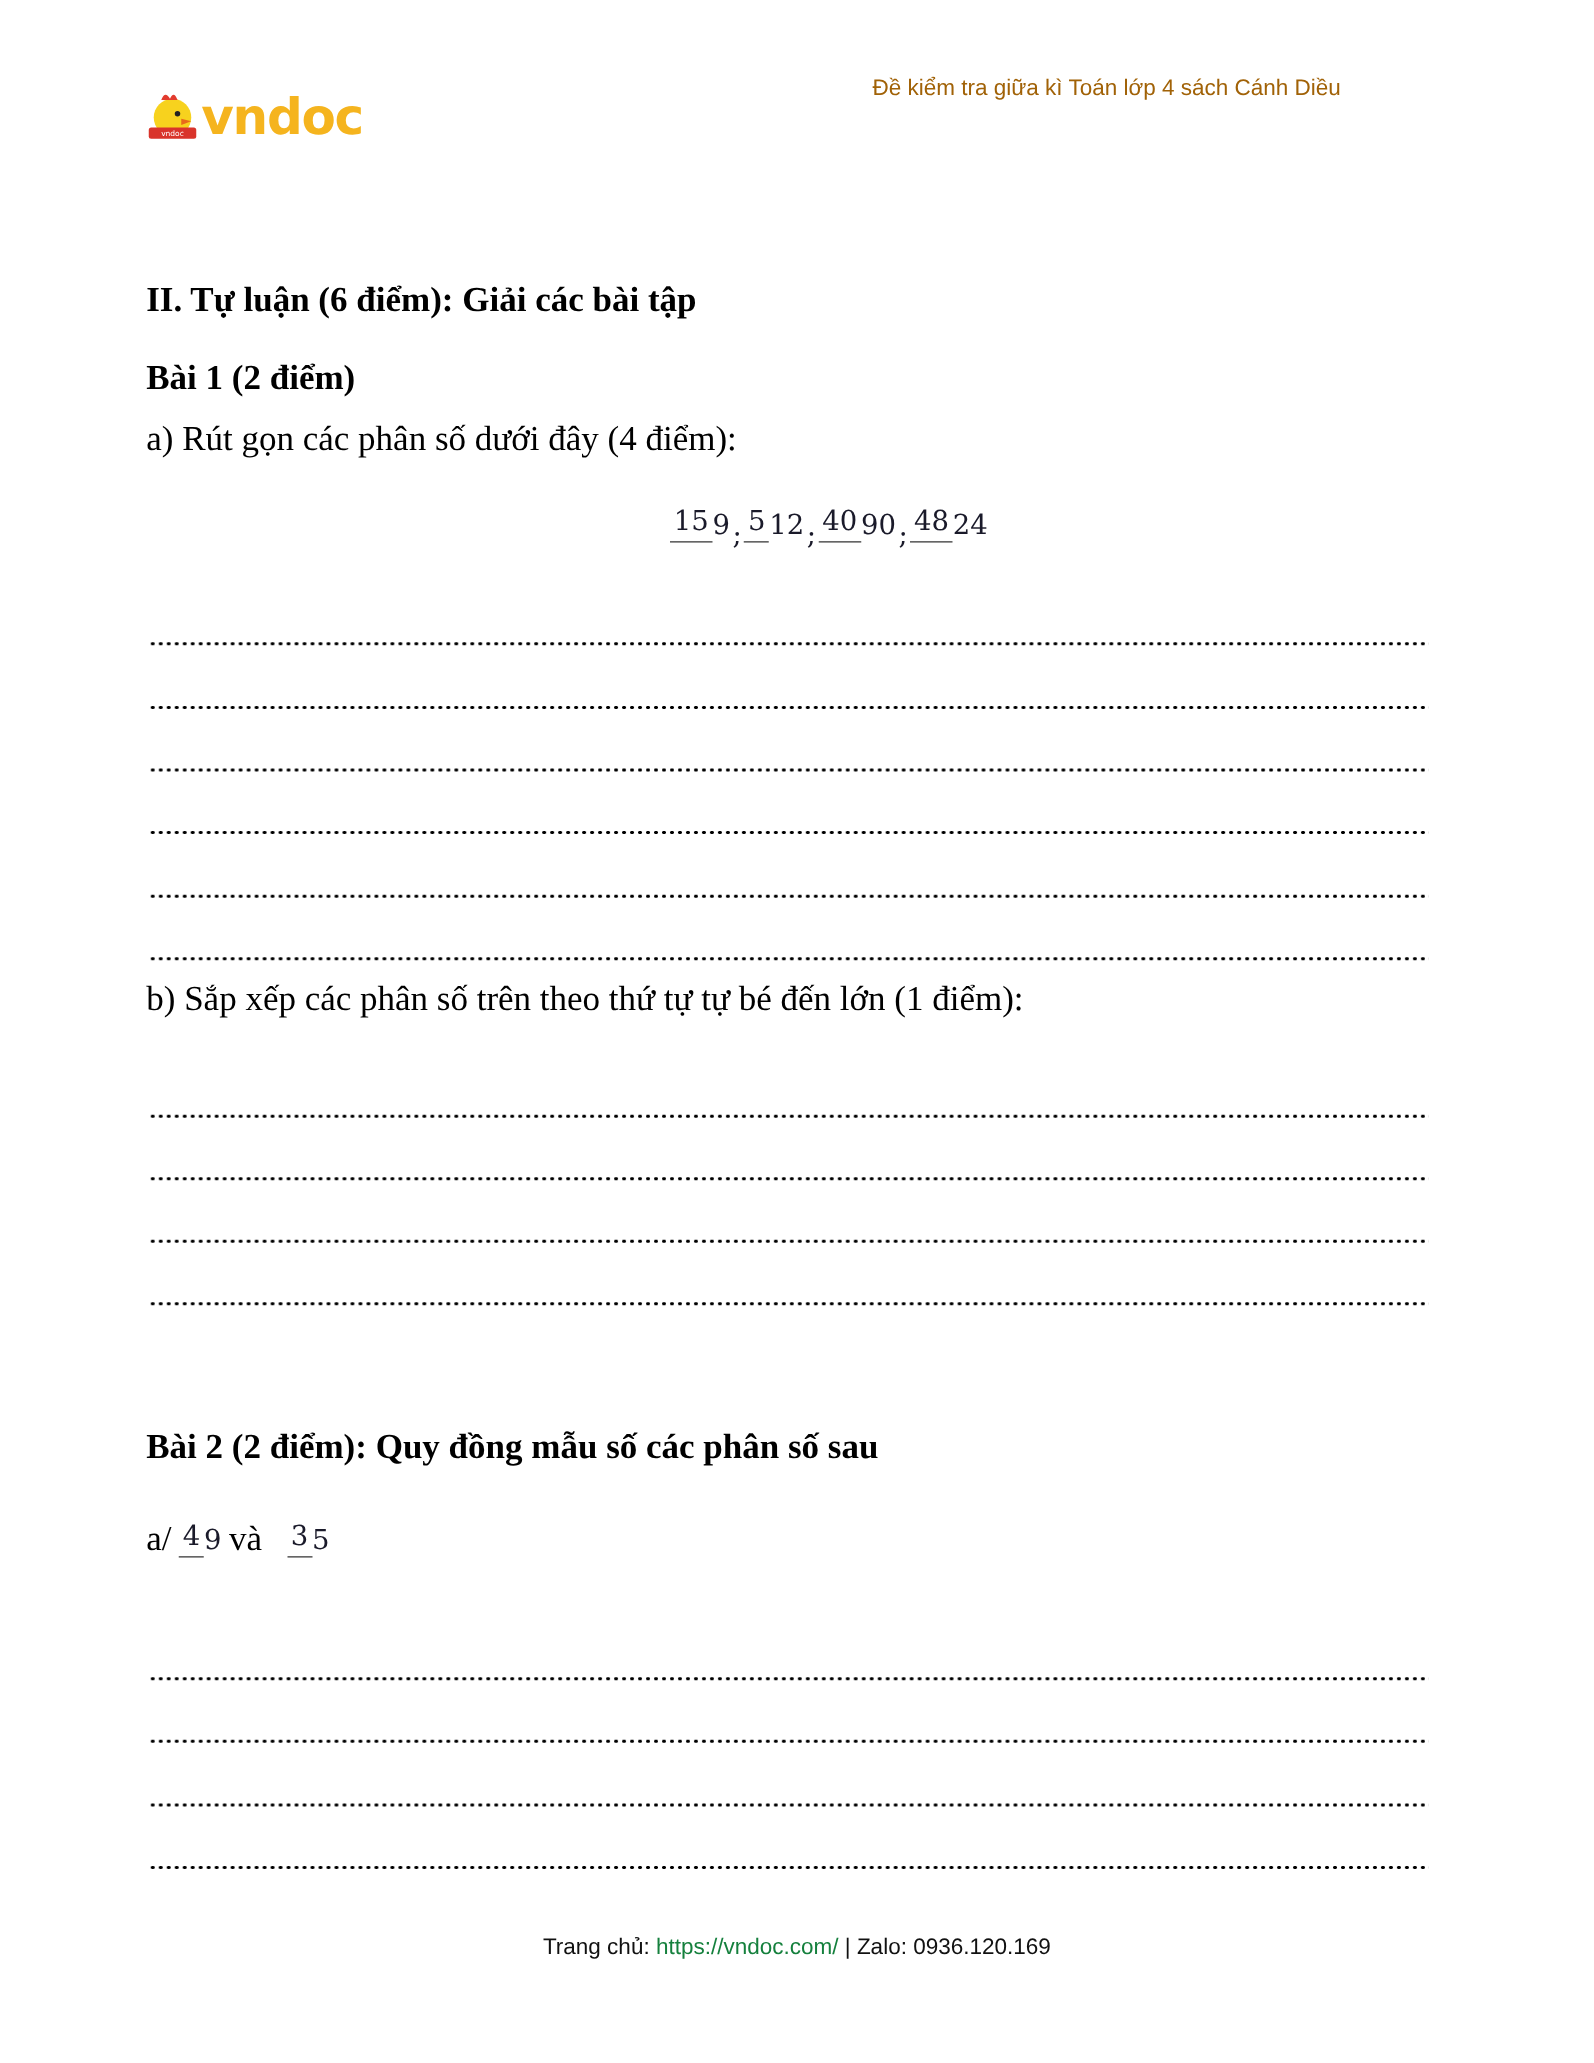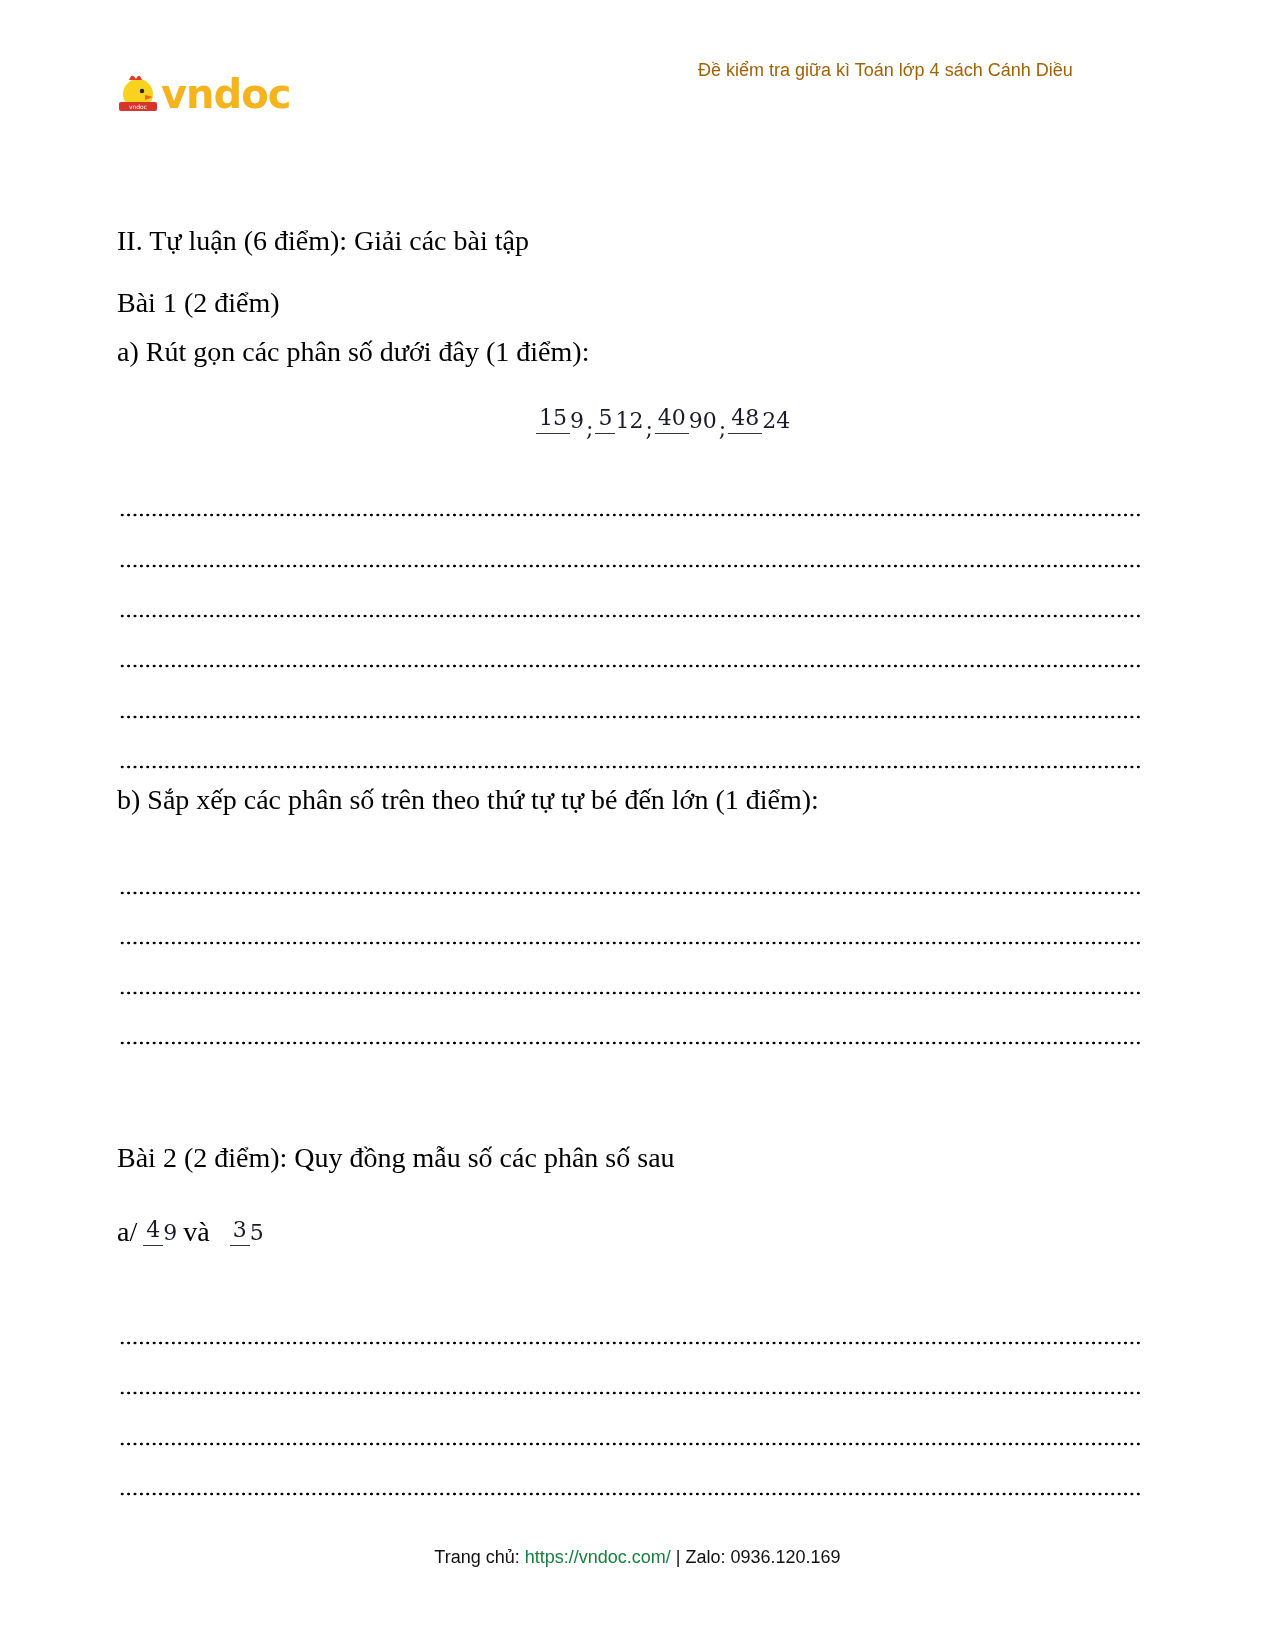--- a/index.html
+++ b/index.html
@@ -2,21 +2,21 @@
 <html><head>
 <meta charset="utf-8">
 <style>
   html, body { margin: 0; padding: 0; background: #ffffff; }
   body { width: 1275px; height: 1650px; position: relative; overflow: hidden; font-family: "Liberation Serif", serif; color: #000; }
   .abs { position: absolute; }
   .logo { left: 117px; top: 72px; width: 190px; height: 46px; display: flex; align-items: flex-start; }
   .logo-mascot { width: 42px; height: 44px; position: relative; }
   .logo-text { font-family: "DejaVu Sans", sans-serif; font-weight: bold; font-size: 40px; color: #F5B41E; letter-spacing: -1px; margin-left: 2px; line-height: 44px; }
   .header-title { left: 698px; top: 60px; font-family: "Liberation Sans", sans-serif; font-size: 18px; color: #a16207; white-space: nowrap; }
-  .h-bold { font-weight: normal; font-size: 28px; white-space: nowrap; }
+  .h-bold { font-weight: bold; font-size: 28px; white-space: nowrap; }
   .p-text { font-size: 28px; white-space: nowrap; }
   .dots { left: 119px; width: 1024px; height: 4px; background-image: radial-gradient(circle, #000 1.3px, transparent 1.6px); background-size: 6.4px 4px; background-repeat: repeat-x; }
   .frac-row { display: flex; align-items: center; font-family: "DejaVu Serif", serif; color: #1a1a2a; }
   .frac { display: inline-flex; flex-direction: row; align-items: center; font-size: 22px; line-height: 26px; }
   .frac .num { padding: 0 3px 2px 3px; border-bottom: 1.6px solid #333; }
   .frac .den { padding-top: 3px; }
   .sep { font-size: 22px; margin: 18px 2px 0 2px; }
   .footer { left: 0; width: 1275px; top: 1547px; text-align: center; font-family: "Liberation Sans", sans-serif; font-size: 18px; color: #111; }
   .footer a { color: #15803d; }
 </style>
@@ -34,21 +34,21 @@
       <text x="21" y="37" font-size="6" fill="#fff" text-anchor="middle" font-family="DejaVu Sans, sans-serif">vndoc</text>
     </svg>
   </div>
   <span class="logo-text">vndoc</span>
 </div>
 <div class="abs header-title">Đề kiểm tra giữa kì Toán lớp 4 sách Cánh Diều</div>
 
 <div class="abs h-bold" style="left:117px; top:225px;">II. Tự luận (6 điểm): Giải các bài tập</div>
 
 <div class="abs h-bold" style="left:117px; top:287px;">Bài 1 (2 điểm)</div>
-<div class="abs p-text" style="left:117px; top:336px;">a) Rút gọn các phân số dưới đây (1 điểm):</div>
+<div class="abs p-text" style="left:117px; top:336px;">a) Rút gọn các phân số dưới đây (4 điểm):</div>
 
 <div class="abs frac-row" style="left:536px; top:398px;">
   <span class="frac">
     <span class="num">15</span>
     <span class="den">9</span>
   </span>
   <span class="sep">;</span>
   <span class="frac">
     <span class="num">5</span>
     <span class="den">12</span>

